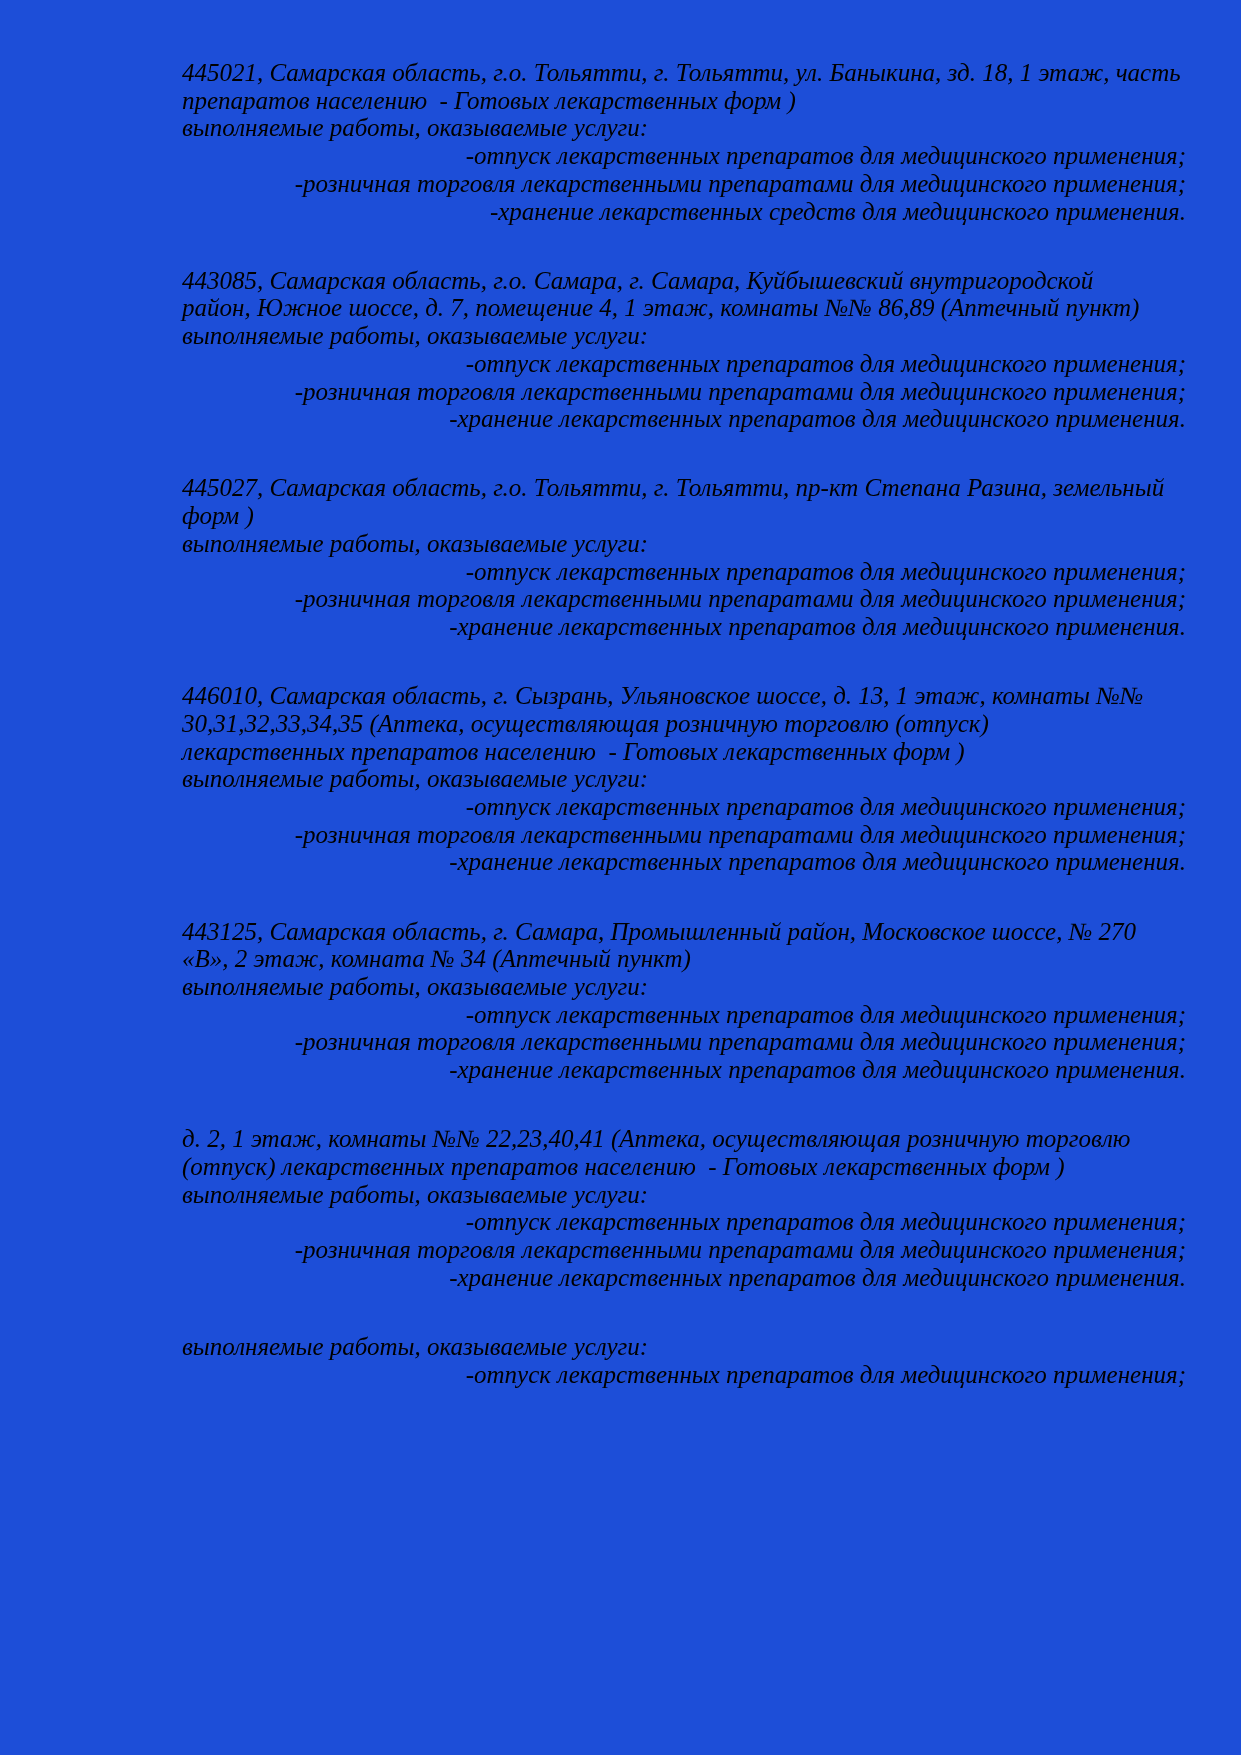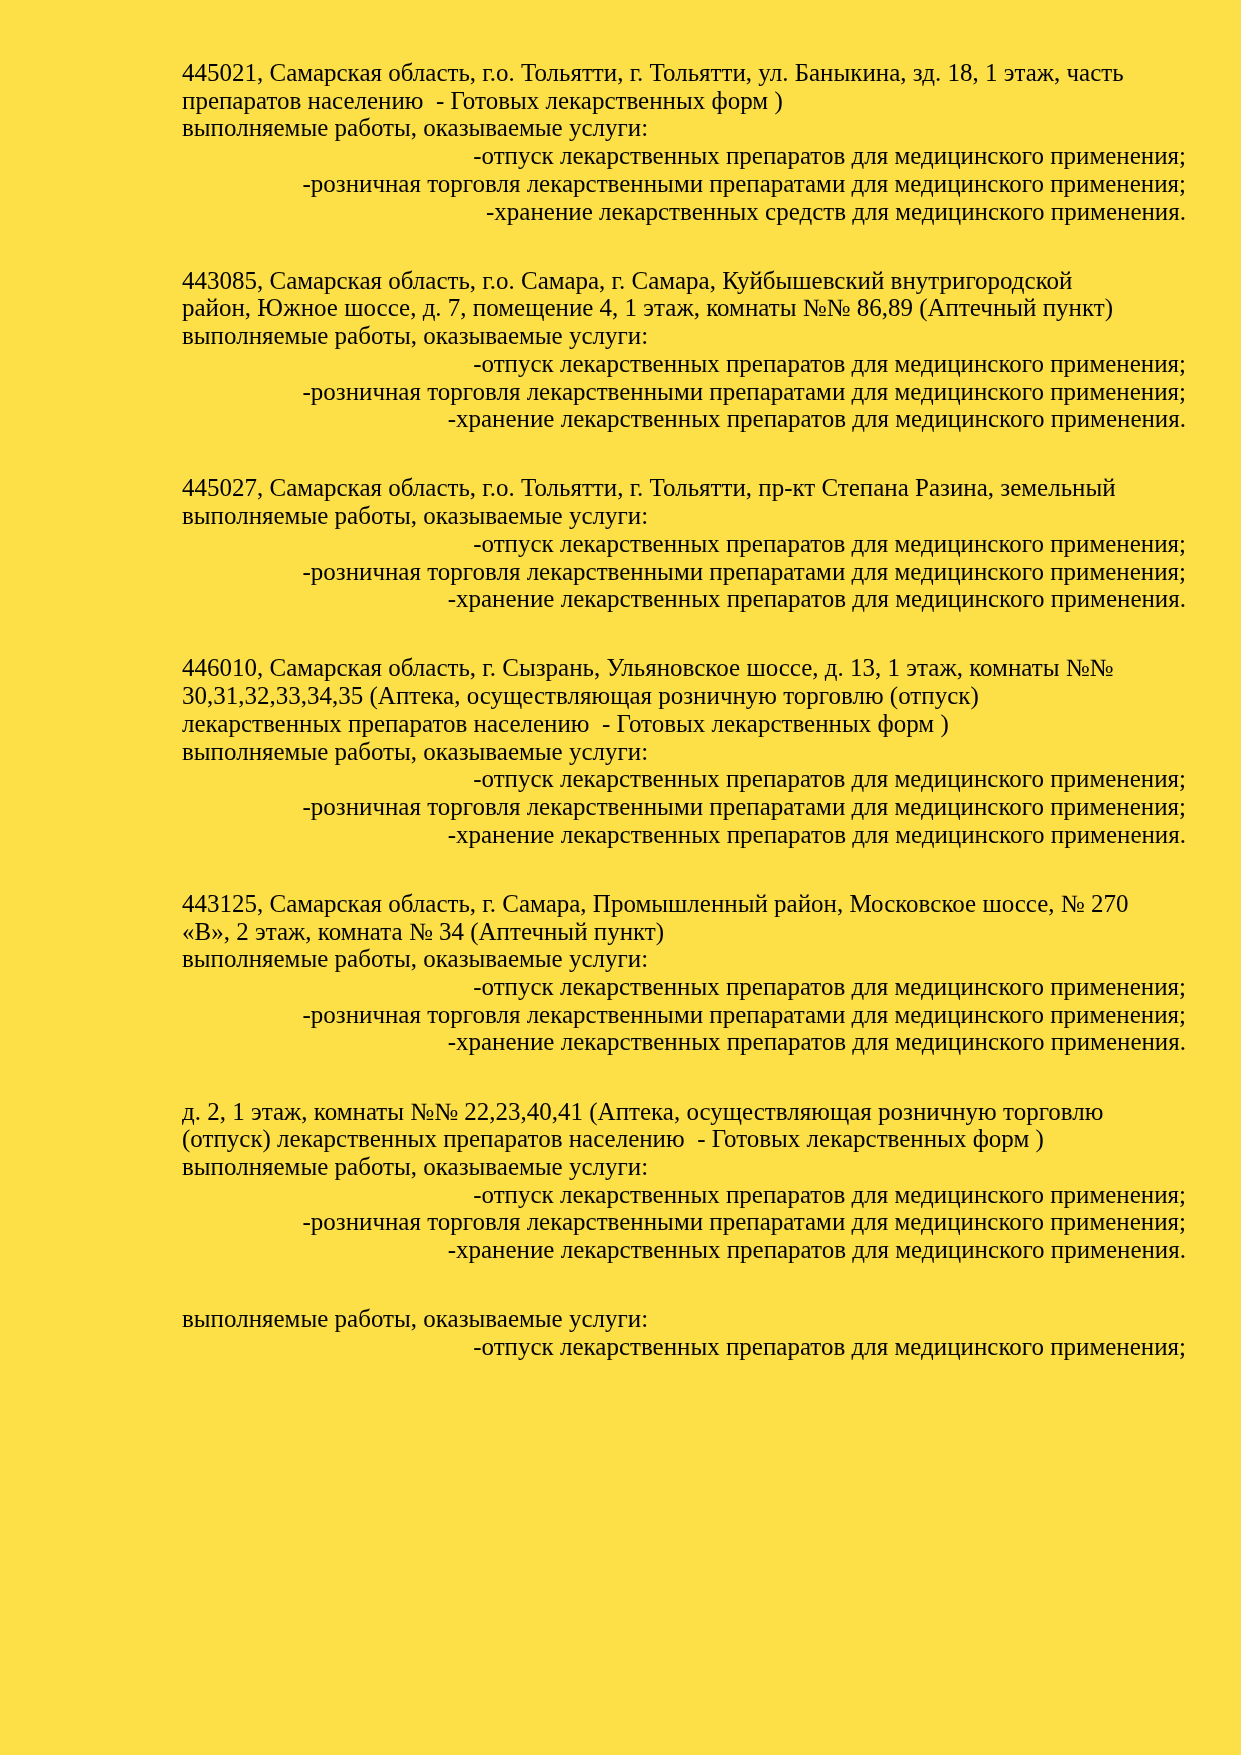--- a/index.html
+++ b/index.html
@@ -14,21 +14,22 @@
     color: #000000;
     font-family: "Liberation Serif", "DejaVu Serif", serif;
     font-size: 25px;
     line-height: 27.7px;
   }
   .page {
     box-sizing: border-box;
     width: 1241px;
     height: 1755px;
     padding: 59px 55px 0 182px;
-    background: #fde047;
+    background: #1d4ed8;
+    font-style: italic;
   }
   .entry {
     margin: 0 0 41.5px 0;
   }
   .line {
     white-space: pre;
   }
   .service-line {
     padding-left: 15px;
     text-align: right;
@@ -60,20 +61,21 @@
     <div>
         <div class="line service-line">-отпуск лекарственных препаратов для медицинского применения;</div>
         <div class="line service-line">-розничная торговля лекарственными препаратами для медицинского применения;</div>
         <div class="line service-line">-хранение лекарственных препаратов для медицинского применения.</div>
       </div>
   </div>
 
   <div class="entry">
     <div>
         <div class="line">445027, Самарская область, г.о. Тольятти, г. Тольятти, пр-кт Степана Разина, земельный</div>
+        <div class="line">форм )</div>
       </div>
     <div class="line">выполняемые работы, оказываемые услуги:</div>
     <div>
         <div class="line service-line">-отпуск лекарственных препаратов для медицинского применения;</div>
         <div class="line service-line">-розничная торговля лекарственными препаратами для медицинского применения;</div>
         <div class="line service-line">-хранение лекарственных препаратов для медицинского применения.</div>
       </div>
   </div>
 
   <div class="entry">

